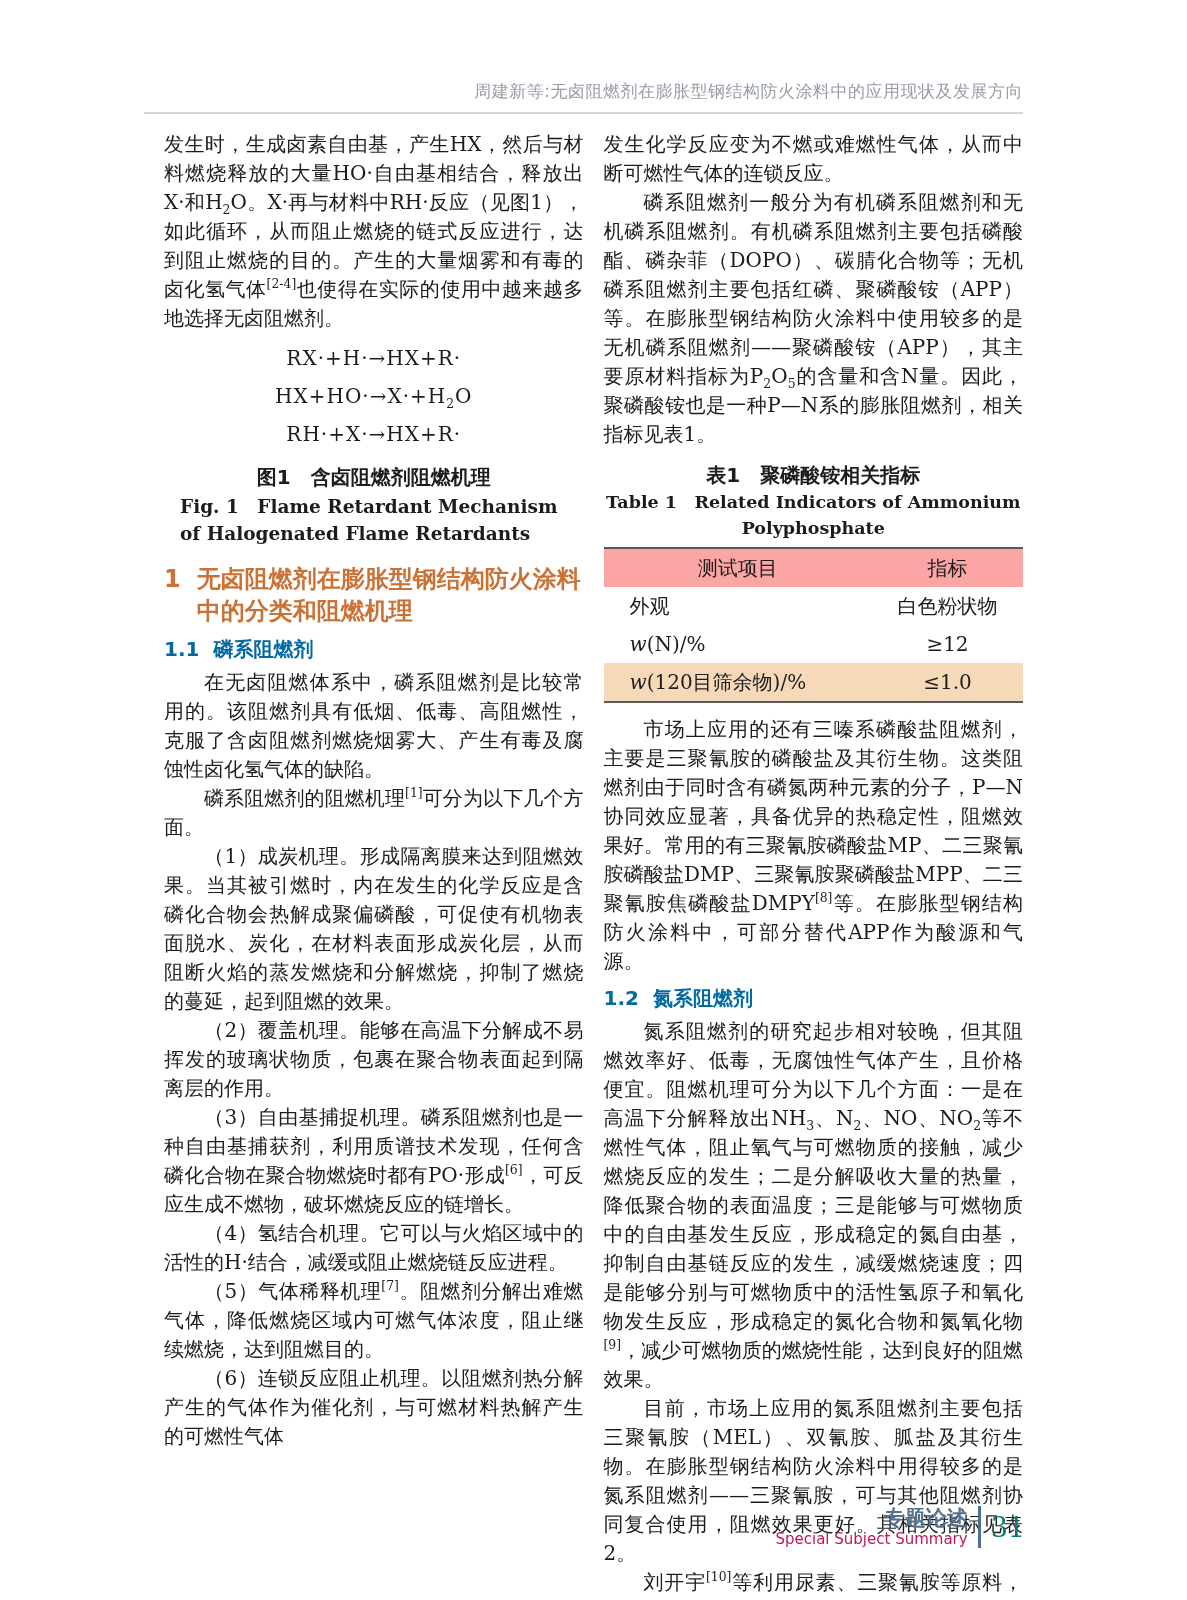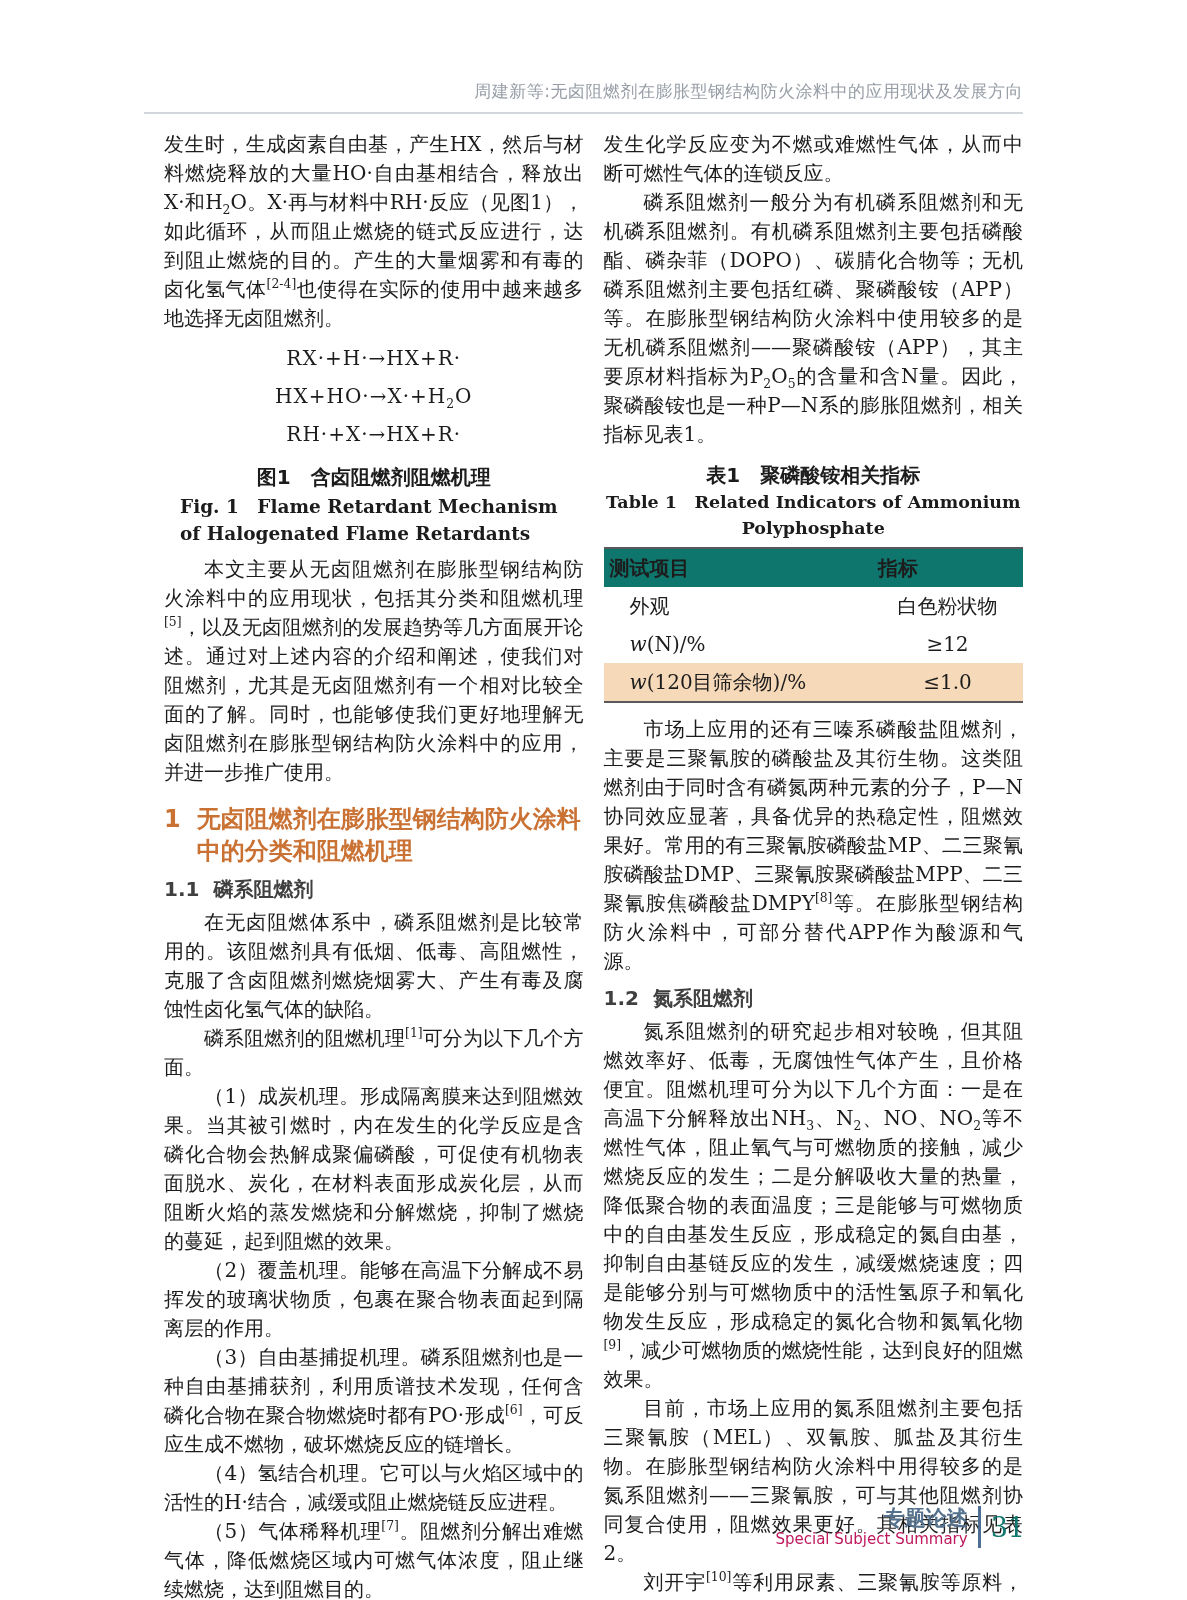--- a/index.html
+++ b/index.html
@@ -50,37 +50,37 @@
     display:flex;gap:16px;align-items:flex-start;
     margin:16px 0 8px 0;
     font-family:"DejaVu Sans","Liberation Sans",sans-serif;
     font-weight:bold;font-size:24px;line-height:32px;color:#ca7134;
   }
   .sec1 .sec-num{flex:0 0 auto;}
   .sec2{
     display:flex;gap:14px;align-items:baseline;
     margin:8px 0 5px 0;
     font-family:"DejaVu Sans","Liberation Sans",sans-serif;
-    font-weight:bold;font-size:20px;line-height:28px;color:#404040;
+    font-weight:bold;font-size:20px;line-height:28px;color:#0369a1;
   }
   
   .tbl-caption-cn{
     margin-top:12px;text-align:center;font-weight:bold;font-size:20px;line-height:28px;
     font-family:"DejaVu Sans","Liberation Sans",sans-serif;
   }
   .tbl-caption-en{
     text-align:center;font-weight:bold;font-size:17.5px;line-height:26px;margin-bottom:6px;
   }
   table.t1{
     width:100%;border-collapse:collapse;margin:0 0 12px 0;
     font-size:20px;
     border-top:2px solid #59595b;border-bottom:2px solid #59595b;
   }
   table.t1 th{
-    background:#0f766e;font-weight:bold;text-align:left;
+    background:#fca5a5;font-weight:normal;text-align:center;
     padding:6px 6px;line-height:26px;
   }
   table.t1 td{padding:6px 6px;line-height:26px;}
   table.t1 td.c1{text-align:left;padding-left:26px;width:64%;}
   table.t1 td.c2{text-align:center;}
   table.t1 tr.stripe{background:#f6d9b8;}
   
   .page-footer{
     position:absolute;right:118px;bottom:52px;
     display:flex;align-items:center;gap:10px;
@@ -116,21 +116,20 @@
 
       <div class="equations">
         <div class="equation">RX·+H·→HX+R·</div>
         <div class="equation">HX+HO·→X·+H<sub>2</sub>O</div>
         <div class="equation">RH·+X·→HX+R·</div>
       </div>
 
       <div class="fig-caption-cn">图1　含卤阻燃剂阻燃机理</div>
       <div class="fig-caption-en">Fig. 1　Flame Retardant Mechanism of Halogenated Flame Retardants</div>
 
-      <p class="body indent">本文主要从无卤阻燃剂在膨胀型钢结构防火涂料中的应用现状，包括其分类和阻燃机理<sup>[5]</sup>，以及无卤阻燃剂的发展趋势等几方面展开论述。通过对上述内容的介绍和阐述，使我们对阻燃剂，尤其是无卤阻燃剂有一个相对比较全面的了解。同时，也能够使我们更好地理解无卤阻燃剂在膨胀型钢结构防火涂料中的应用，并进一步推广使用。</p>
 
       <h2 class="sec1">
         <span class="sec-num">1</span>
         <span class="sec-title">无卤阻燃剂在膨胀型钢结构防火涂料中的分类和阻燃机理</span>
       </h2>
 
       <h3 class="sec2">
         <span>1.1</span>
         <span>磷系阻燃剂</span>
       </h3>

